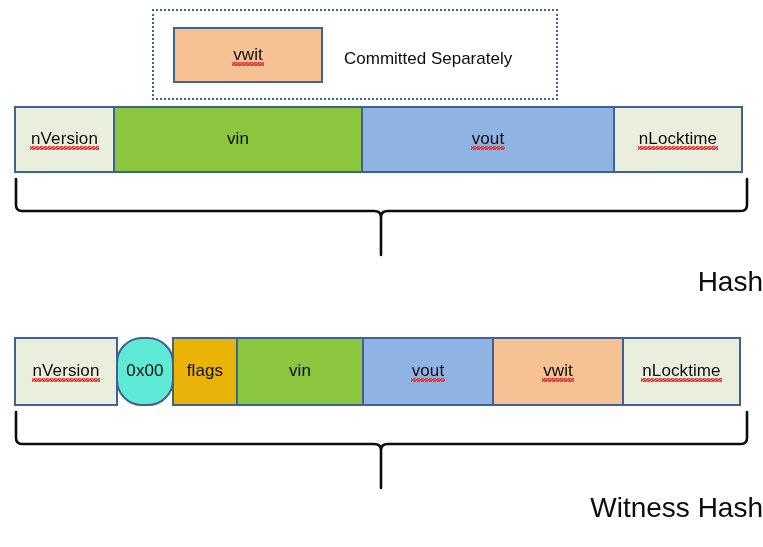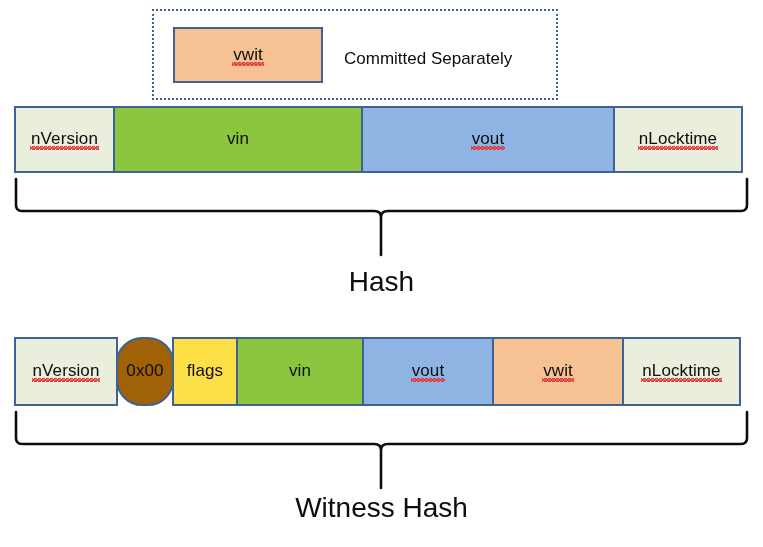--- a/index.html
+++ b/index.html
@@ -110,21 +110,21 @@
 
   
   .brace { pointer-events: none; }
   #brace-hash { left: 0px; top: 172px; width: 763px; height: 90px; }
   #brace-wit  { left: 0px; top: 405px; width: 763px; height: 90px; }
 
   
   .caption {
     width: 763px;
     left: 0;
-    text-align: center;
+    text-align: right;
     font-size: 28px;
     line-height: 1;
     color: #0d0d0d;
   }
   #caption-hash { top: 268px; }
   #caption-wit  { top: 494px; }
 </style>
 </head>
 <body>
 
@@ -158,24 +158,24 @@
     <path d="M 16,7 L 16,33 Q 16,39 22,39 L 374,39 Q 381,39 381,45 L 381,83
              L 381,45 Q 381,39 388,39 L 741,39 Q 747,39 747,33 L 747,7" fill="none" stroke="#0d0d0d" stroke-width="2.6" stroke-linecap="round" stroke-linejoin="round"></path>
   </svg>
 
   <div class="abs caption" id="caption-hash">Hash</div>
 
   <div class="abs txbar" id="bar-wit">
       <div class="field" style="background: rgb(234, 238, 221); width: 104px; flex: 0 0 104px;">
         <span class="field-label misspelled">nVersion</span>
       </div>
-      <div class="field" style="background: #a16207; width: 58px; flex: 0 0 58px; border-radius: 26px;">
+      <div class="field" style="background: #5eead4; width: 58px; flex: 0 0 58px; border-radius: 26px;">
         <span class="field-label">0x00</span>
       </div>
-      <div class="field" style="background: #fde047; width: 66px; flex: 0 0 66px;">
+      <div class="field" style="background: #eab308; width: 66px; flex: 0 0 66px;">
         <span class="field-label">flags</span>
       </div>
       <div class="field" style="background: rgb(140, 198, 62); width: 128px; flex: 0 0 128px;">
         <span class="field-label">vin</span>
       </div>
       <div class="field" style="background: rgb(143, 180, 227); width: 132px; flex: 0 0 132px;">
         <span class="field-label misspelled">vout</span>
       </div>
       <div class="field" style="background: rgb(247, 194, 147); width: 132px; flex: 0 0 132px;">
         <span class="field-label misspelled">vwit</span>

